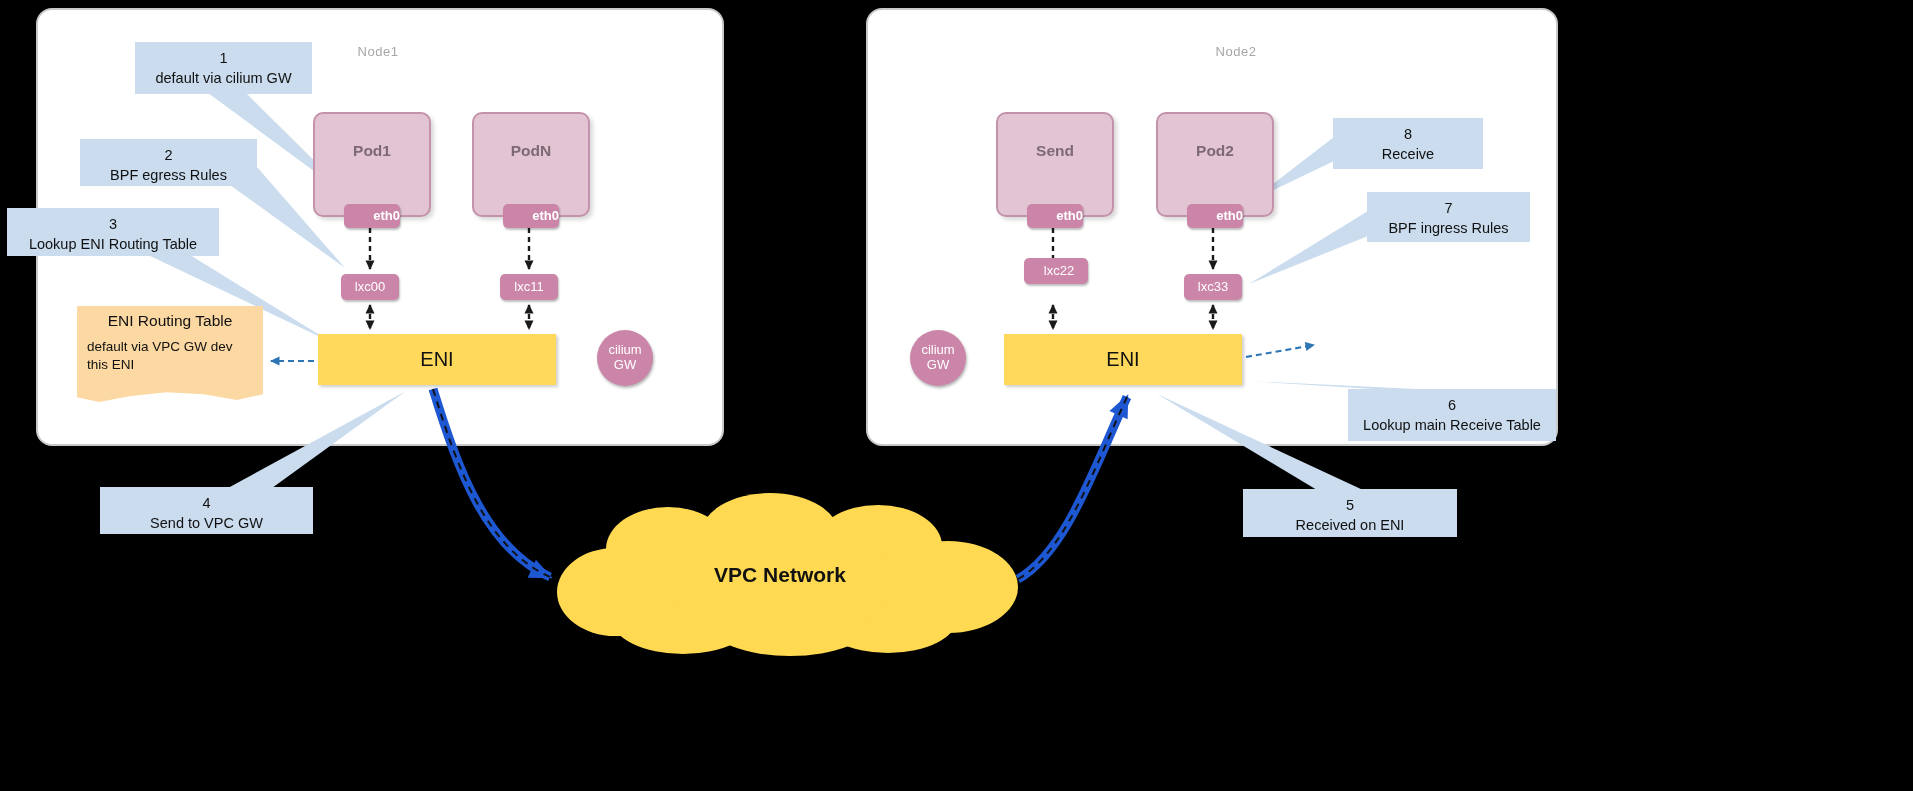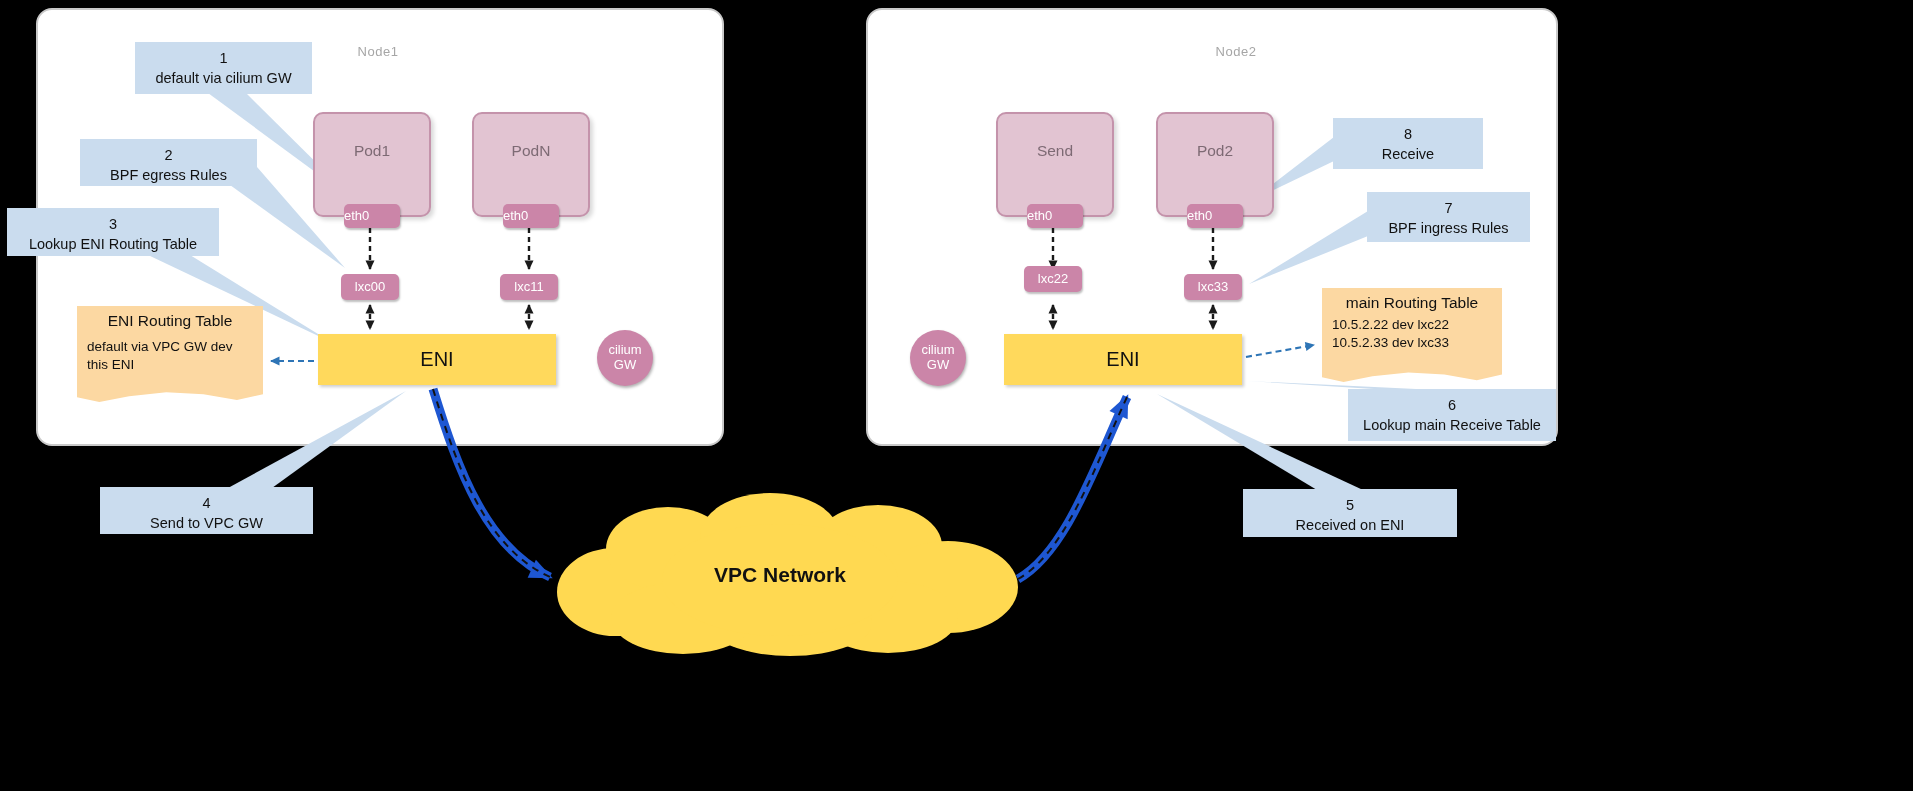--- a/index.html
+++ b/index.html
@@ -12,24 +12,24 @@
   html,body{margin:0;padding:0;background:#000;}
   .canvas{
     position:relative;width:1913px;height:791px;background:#000;overflow:hidden;
     font-family:"Liberation Sans","DejaVu Sans",sans-serif;
   }
   .node{position:absolute;background:var(--node-bg);border:2px solid var(--node-border);
     border-radius:16px;box-shadow:4px 4px 8px rgba(0,0,0,0.45);}
   .overlay{position:absolute;left:0;top:0;pointer-events:none;}
   .node-title{position:absolute;font-size:13px;color:var(--title-gray);text-align:center;letter-spacing:0.5px;}
   .pod{position:absolute;width:114px;height:101px;background:var(--pod-fill);
-    border:2.5px solid var(--pod-border);border-radius:10px;box-shadow:3px 3px 4px rgba(0,0,0,0.15);}
+    border:2.5px solid var(--pod-border);border-radius:10px;box-shadow:3px 3px 4px rgba(0,0,0,0.15);font-weight:bold;}
   .pod-name{text-align:center;margin-top:28px;color:var(--pod-text);font-size:15.5px;}
   .iface-badge{position:absolute;left:50%;transform:translateX(-50%);bottom:-13px;width:56px;height:24px;
-    background:var(--badge-fill);color:#fff;font-size:13px;line-height:24px;text-align:left;
+    background:var(--badge-fill);color:#fff;font-size:13px;line-height:24px;text-align:right;
     border-radius:5px;box-shadow:1px 2px 2px rgba(0,0,0,0.25);}
   .lxc-badge{position:absolute;width:58px;height:26px;background:var(--badge-fill);color:#fff;
     font-size:13px;line-height:26px;text-align:center;border-radius:5px;box-shadow:1px 2px 2px rgba(0,0,0,0.25);}
   .eni{position:absolute;width:238px;height:51px;background:var(--eni-fill);color:#111;
     font-size:20px;text-align:center;line-height:51px;box-shadow:2px 2px 3px rgba(0,0,0,0.2);}
   .gw-circle{position:absolute;width:56px;height:56px;border-radius:50%;background:var(--badge-fill);
     color:#fff;font-size:13px;text-align:center;display:flex;flex-direction:column;justify-content:center;
     line-height:1.15;box-shadow:1px 2px 3px rgba(0,0,0,0.3);}
   .callout{position:absolute;background:var(--callout-fill);color:#111;text-align:center;
     font-size:14.5px;line-height:1.38;padding-top:6px;box-sizing:border-box;}
@@ -168,31 +168,26 @@
 
   <div class="pod" style="left:996px;top:112px;">
     <div class="pod-name">Send</div>
     <div class="iface-badge">eth0</div>
   </div>
   <div class="pod" style="left:1156px;top:112px;">
     <div class="pod-name">Pod2</div>
     <div class="iface-badge">eth0</div>
   </div>
 
-  <div class="lxc-badge" style="left:1024px;top:266px;">lxc22</div>
+  <div class="lxc-badge" style="left:1024px;top:258px;padding-left:6px;">lxc22</div>
   <div class="lxc-badge" style="left:1184px;top:274px;">lxc33</div>
 
   <div class="eni" style="left:1004px;top:334px;">ENI</div>
 
   <div class="gw-circle" style="left:910px;top:330px;">
     <span>cilium</span>
     <span>GW</span>
   </div>
 
-  <div class="note" style="left:1322px;top:288px;width:180px;height:96px;">
-    <div class="note-title" style="margin-bottom:4px;">main Routing Table</div>
-    <div class="note-body">10.5.2.22 dev lxc22</div>
-    <div class="note-body">10.5.2.33 dev lxc33</div>
-  </div>
 
   <div class="cloud-label" style="left:660px;top:563px;width:240px;">VPC Network</div>
 
 </div>
 
 </body></html>

